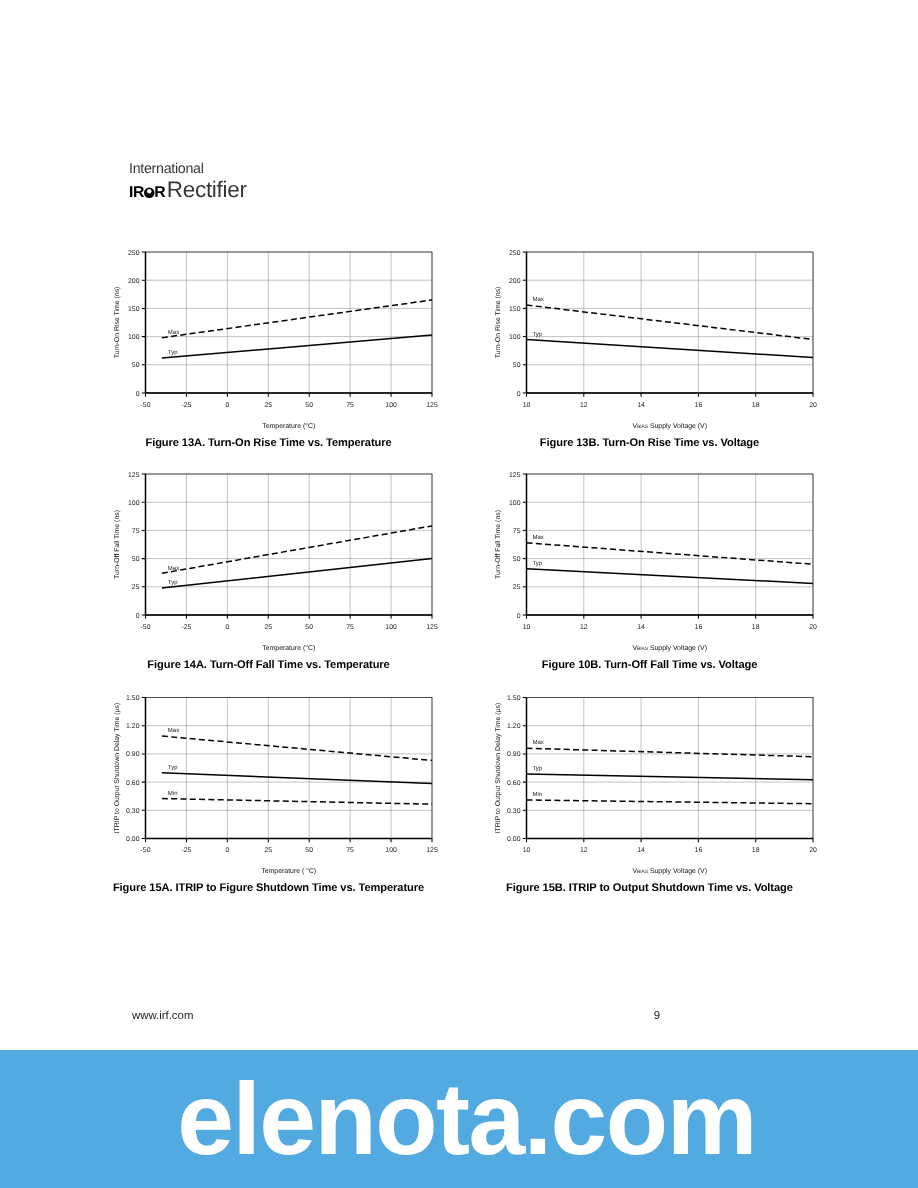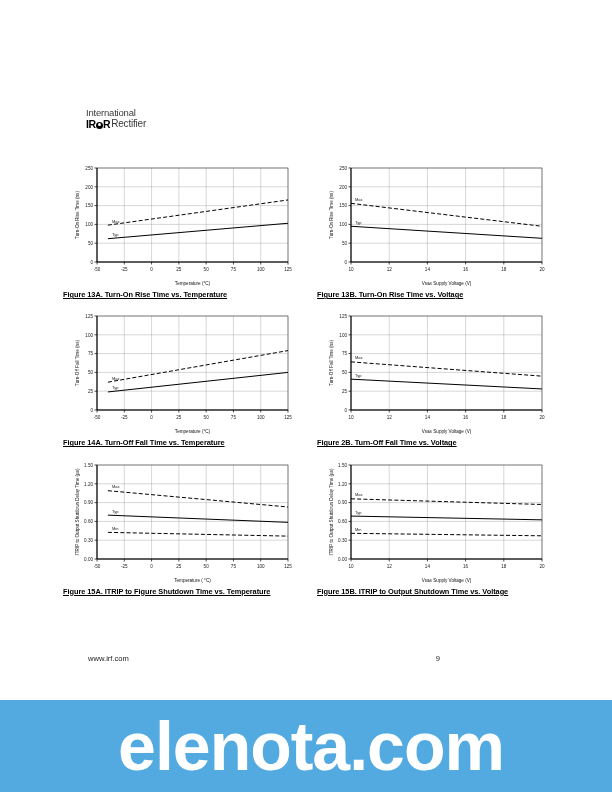--- a/index.html
+++ b/index.html
@@ -17,41 +17,41 @@
   .header{position:absolute;left:0;top:100px;width:612px;height:40px;}
   .logo{position:absolute;left:86px;top:8px;width:92px;height:26px;
         font-family:"Liberation Sans", sans-serif;line-height:1;}
   .logo .l1{font-size:9.5px;letter-spacing:-0.2px;color:#111;opacity:.85;}
   .logo .l2{display:flex;align-items:flex-end;gap:1px;margin-top:1px;}
   .logo .ior{font-size:10.5px;font-weight:bold;letter-spacing:-0.3px;}
   .logo .ior .dot{display:inline-block;width:7px;height:7px;border-radius:50%;
        background:#000;vertical-align:-1px;position:relative;}
   .logo .ior .dot::after{content:"";position:absolute;left:2px;top:1px;width:3px;height:3px;
        background:#fff;border-radius:50%;}
-  .logo .rect{font-size:10px;letter-spacing:-0.2px;color:#111;opacity:.85;}
+  .logo .rect{font-size:15px;letter-spacing:-0.2px;color:#111;opacity:.85;}
   .part-number{position:absolute;right:88px;top:5px;font-size:16.5px;font-weight:bold;
        letter-spacing:-0.2px;}
 
   
   .charts{position:absolute;left:0;top:160px;width:612px;}
   .row{display:flex;justify-content:center;gap:22px;margin-bottom:9px;}
   .cell{width:232px;}
 
   .figwrap{width:232px;}
   .chart{position:relative;width:232px;height:128px;}
   svg.plot{display:block;}
 
   .caption{
-    font-size:7.4px;font-weight:bold;
-    letter-spacing:-0.05px;line-height:1.25;margin-top:2px;text-decoration:underline;
+    text-align:center;font-size:7.4px;font-weight:bold;
+    letter-spacing:-0.05px;line-height:1.25;margin-top:2px;
   }
   .caption.two-line{line-height:1.3;}
 
   
-  .footer{position:absolute;left:0;top:654px;width:528px;height:14px;}
+  .footer{position:absolute;left:0;top:672px;width:528px;height:14px;}
   .footer .url{position:absolute;left:88px;top:0;font-size:7.6px;color:#222;}
   .footer .pg{position:absolute;right:88px;top:0;font-size:7.6px;color:#222;}
 
   
   .banner{position:absolute;left:0;top:700px;width:612px;height:92px;
      background:#52aae0;}
   .banner .wm{position:absolute;left:0;top:0;width:612px;height:92px;
      display:flex;align-items:center;justify-content:center;
      color:#ffffff;font-size:68px;letter-spacing:-1px;
      font-family:"Liberation Sans", sans-serif;font-weight:bold;
@@ -292,21 +292,21 @@
               <line x1="31.5" y1="8" x2="34" y2="8" stroke="#000" stroke-width="0.7"></line>
               <text x="30" y="9.7" class="tick" text-anchor="end">125</text>
               <text x="129.5" y="125" class="axtitle" text-anchor="middle"><tspan>V</tspan><tspan font-size="3.2">BIAS</tspan><tspan> Supply Voltage (V)</tspan></text>
               <text x="0" y="0" class="axtitle" text-anchor="middle" transform="translate(16,55) rotate(-90)">Turn-Off Fall Time (ns)</text>
               <polyline points="34,53.872 225,68.16" fill="none" stroke="#000" stroke-width="1" stroke-dasharray="4,2.2"></polyline>
               <text x="38" y="51.372" class="curvelbl">Max</text>
               <polyline points="34,71.168 225,80.944" fill="none" stroke="#000" stroke-width="1"></polyline>
               <text x="38" y="68.668" class="curvelbl">Typ</text>
             </svg>
           </div>
-        <div class="caption">Figure 2B. Turn-Off Fall Time vs. Voltage</div>
+        <div class="caption">Figure 10B. Turn-Off Fall Time vs. Voltage</div>
       </div>
     </div>
     <div class="row">
       <div class="cell figwrap">
         <div class="chart">
             <svg class="plot" width="232" height="128" viewBox="0 0 232 128">
               <line x1="34" y1="8" x2="34" y2="102" stroke="#999" stroke-width="0.4"></line>
               <line x1="61.285714285714285" y1="8" x2="61.285714285714285" y2="102" stroke="#999" stroke-width="0.4"></line>
               <line x1="88.57142857142857" y1="8" x2="88.57142857142857" y2="102" stroke="#999" stroke-width="0.4"></line>
               <line x1="115.85714285714285" y1="8" x2="115.85714285714285" y2="102" stroke="#999" stroke-width="0.4"></line>

